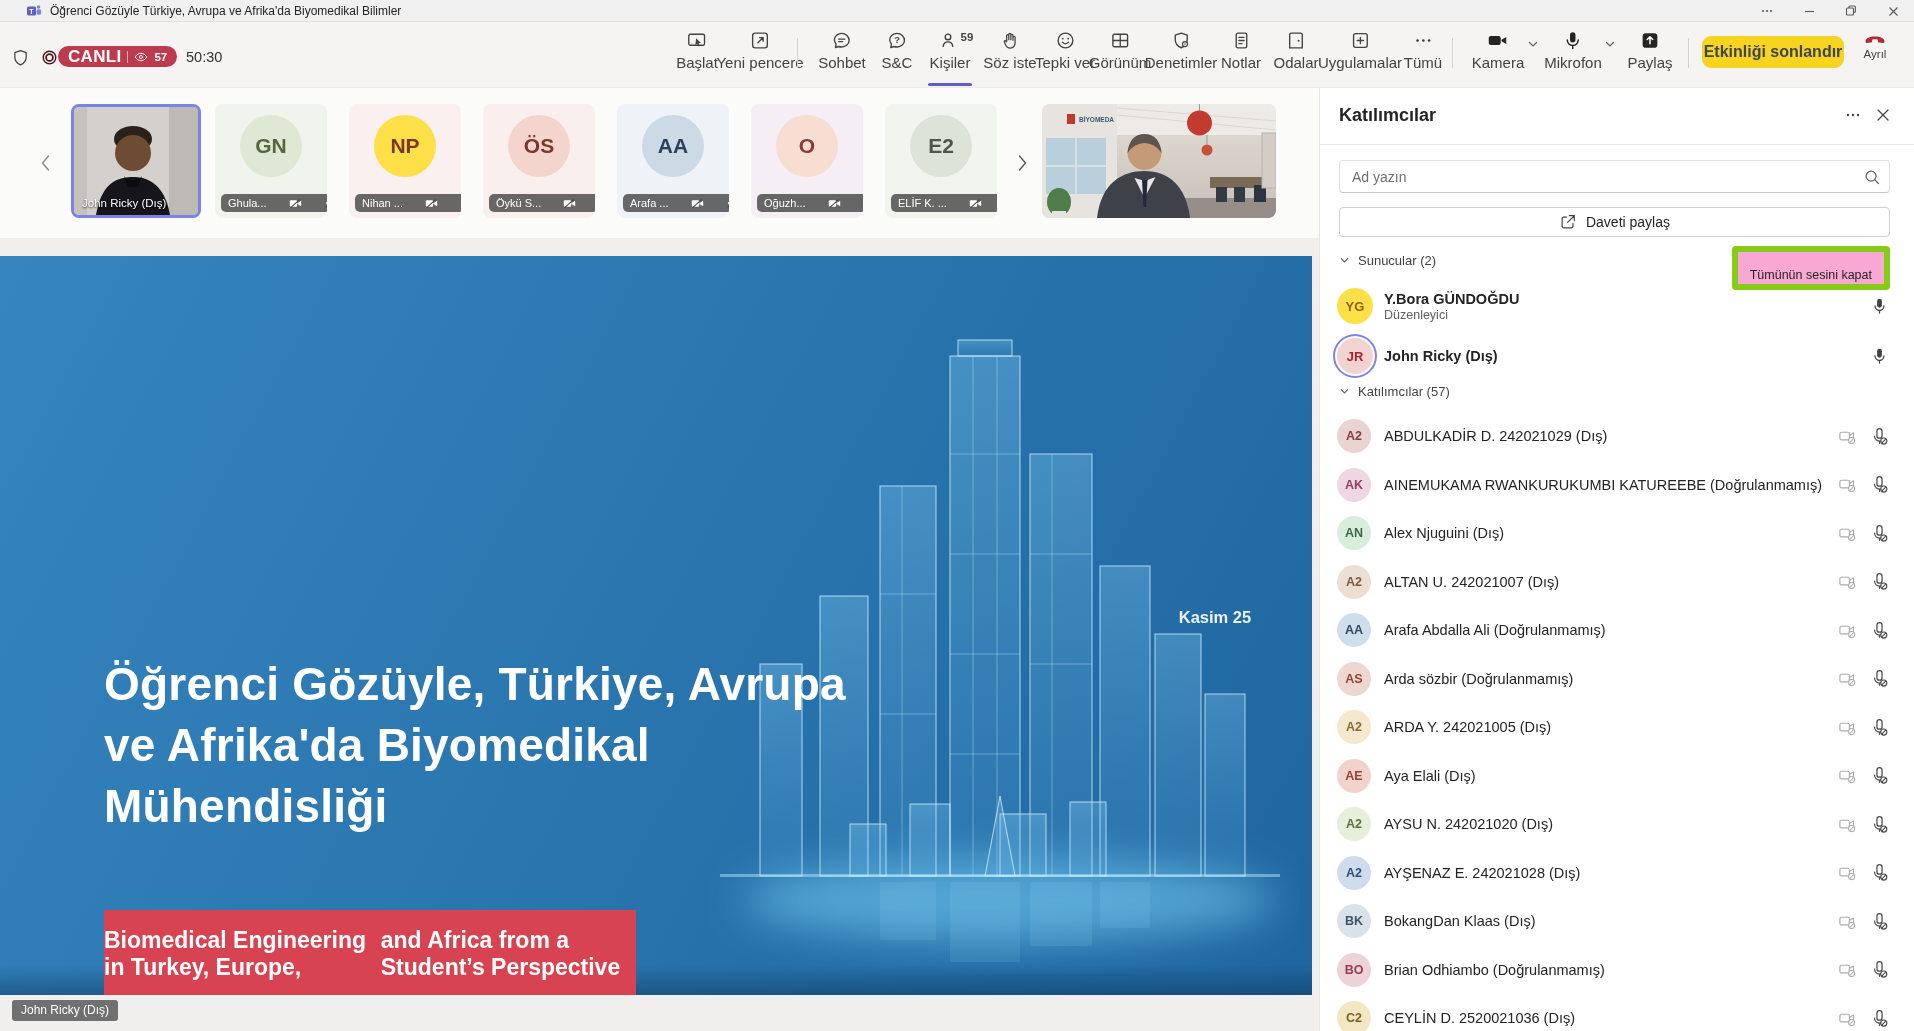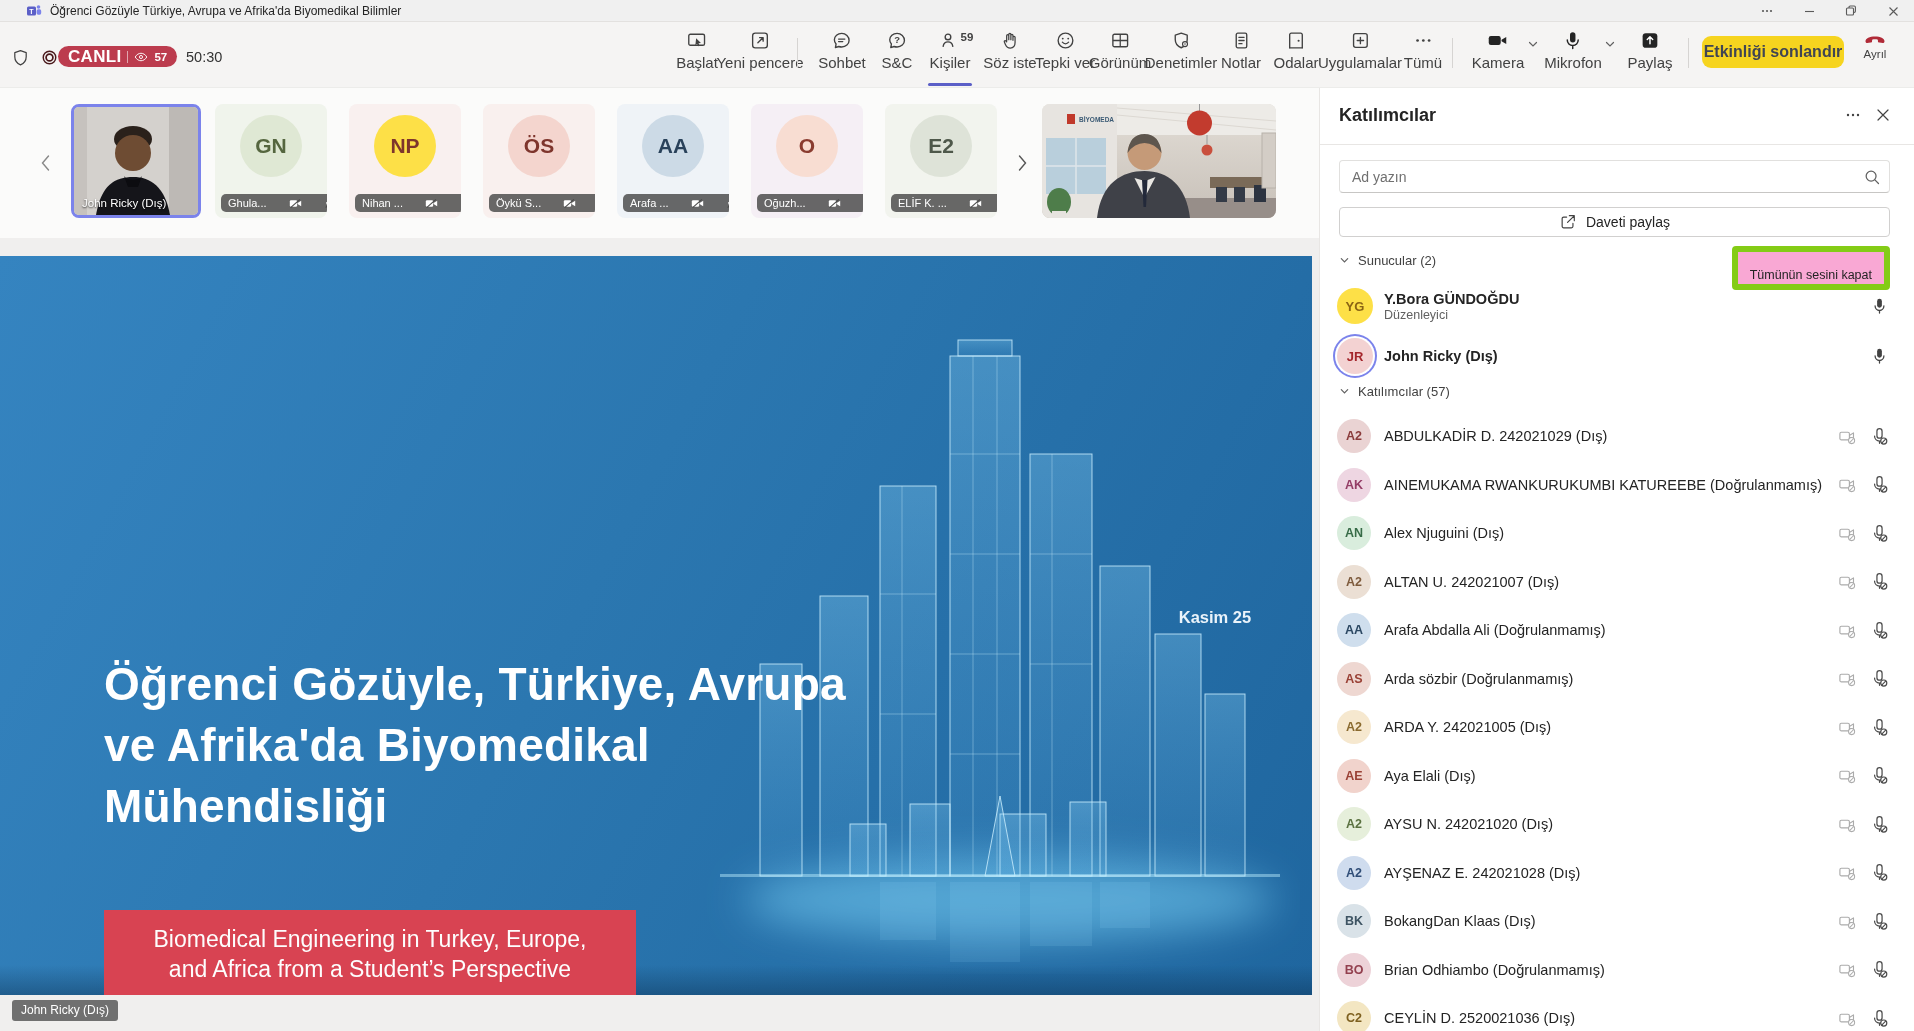--- a/index.html
+++ b/index.html
@@ -40,21 +40,21 @@
   .tile-circle { position:absolute; left:50%; top:42px; transform:translate(-50%,-50%); width:62px; height:62px; border-radius:50%; display:flex; align-items:center; justify-content:center; font-size:21px; font-weight:bold; }
   .tile-pill { position:absolute; left:6px; bottom:6px; display:flex; align-items:center; gap:22px; background:rgba(72,72,72,.82); color:#fff; font-size:11px; padding:3px 7px; border-radius:5px; white-space:nowrap; }
   .speaker-name { position:absolute; left:8px; bottom:6px; color:#fff; font-size:11.5px; text-shadow:0 1px 2px rgba(0,0,0,.8); }
   .bigvideo { position:absolute; left:1042px; top:16px; width:234px; height:114px; border-radius:8px; overflow:hidden; }
 
   
   .slide { position:absolute; left:0; top:256px; width:1312px; height:739px; background:linear-gradient(118deg,#3584c0 0%,#2b77b0 45%,#1f669f 100%); overflow:hidden; }
   .slide-shadow { position:absolute; left:0; bottom:0; width:100%; height:30px; background:linear-gradient(rgba(8,40,70,0),rgba(8,40,70,.38)); }
   .slide-date { position:absolute; left:1160px; top:352px; width:110px; text-align:center; font-size:16.5px; font-weight:bold; color:#eaf3fa; }
   .slide-title { position:absolute; left:104px; top:398px; font-size:46px; font-weight:bold; color:#fff; line-height:1.33; letter-spacing:.2px; }
-  .slide-banner { position:absolute; left:104px; top:654px; width:532px; height:88px; background:#d84352; display:flex; flex-direction:column; align-items:center; justify-content:center; gap:3px; }
+  .slide-banner { position:absolute; left:104px; top:654px; width:532px; height:88px; background:#d84352; display:flex; flex-direction:row; align-items:center; justify-content:center; gap:3px;font-weight:bold; }
   .slide-banner span { color:#fdfdfd; font-size:23px; }
   .city { position:absolute; left:700px; top:78px; }
 
   .tooltip { position:absolute; left:12px; top:1000px; height:21px; line-height:21px; background:#707070; color:#fff; font-size:12px; padding:0 9px; border-radius:3px; }
 
   
   .panel { position:absolute; left:1319px; top:88px; width:595px; height:943px; background:#fff; border-left:1px solid #e8e6e4; }
   .panel-header { position:absolute; left:19px; right:16px; top:12px; height:30px; display:flex; align-items:center; }
   .panel-title { font-size:18px; font-weight:bold; color:#242424; }
   .panel-hbtn { width:30px; height:28px; display:flex; align-items:center; justify-content:center; color:#424242; cursor:pointer; }

